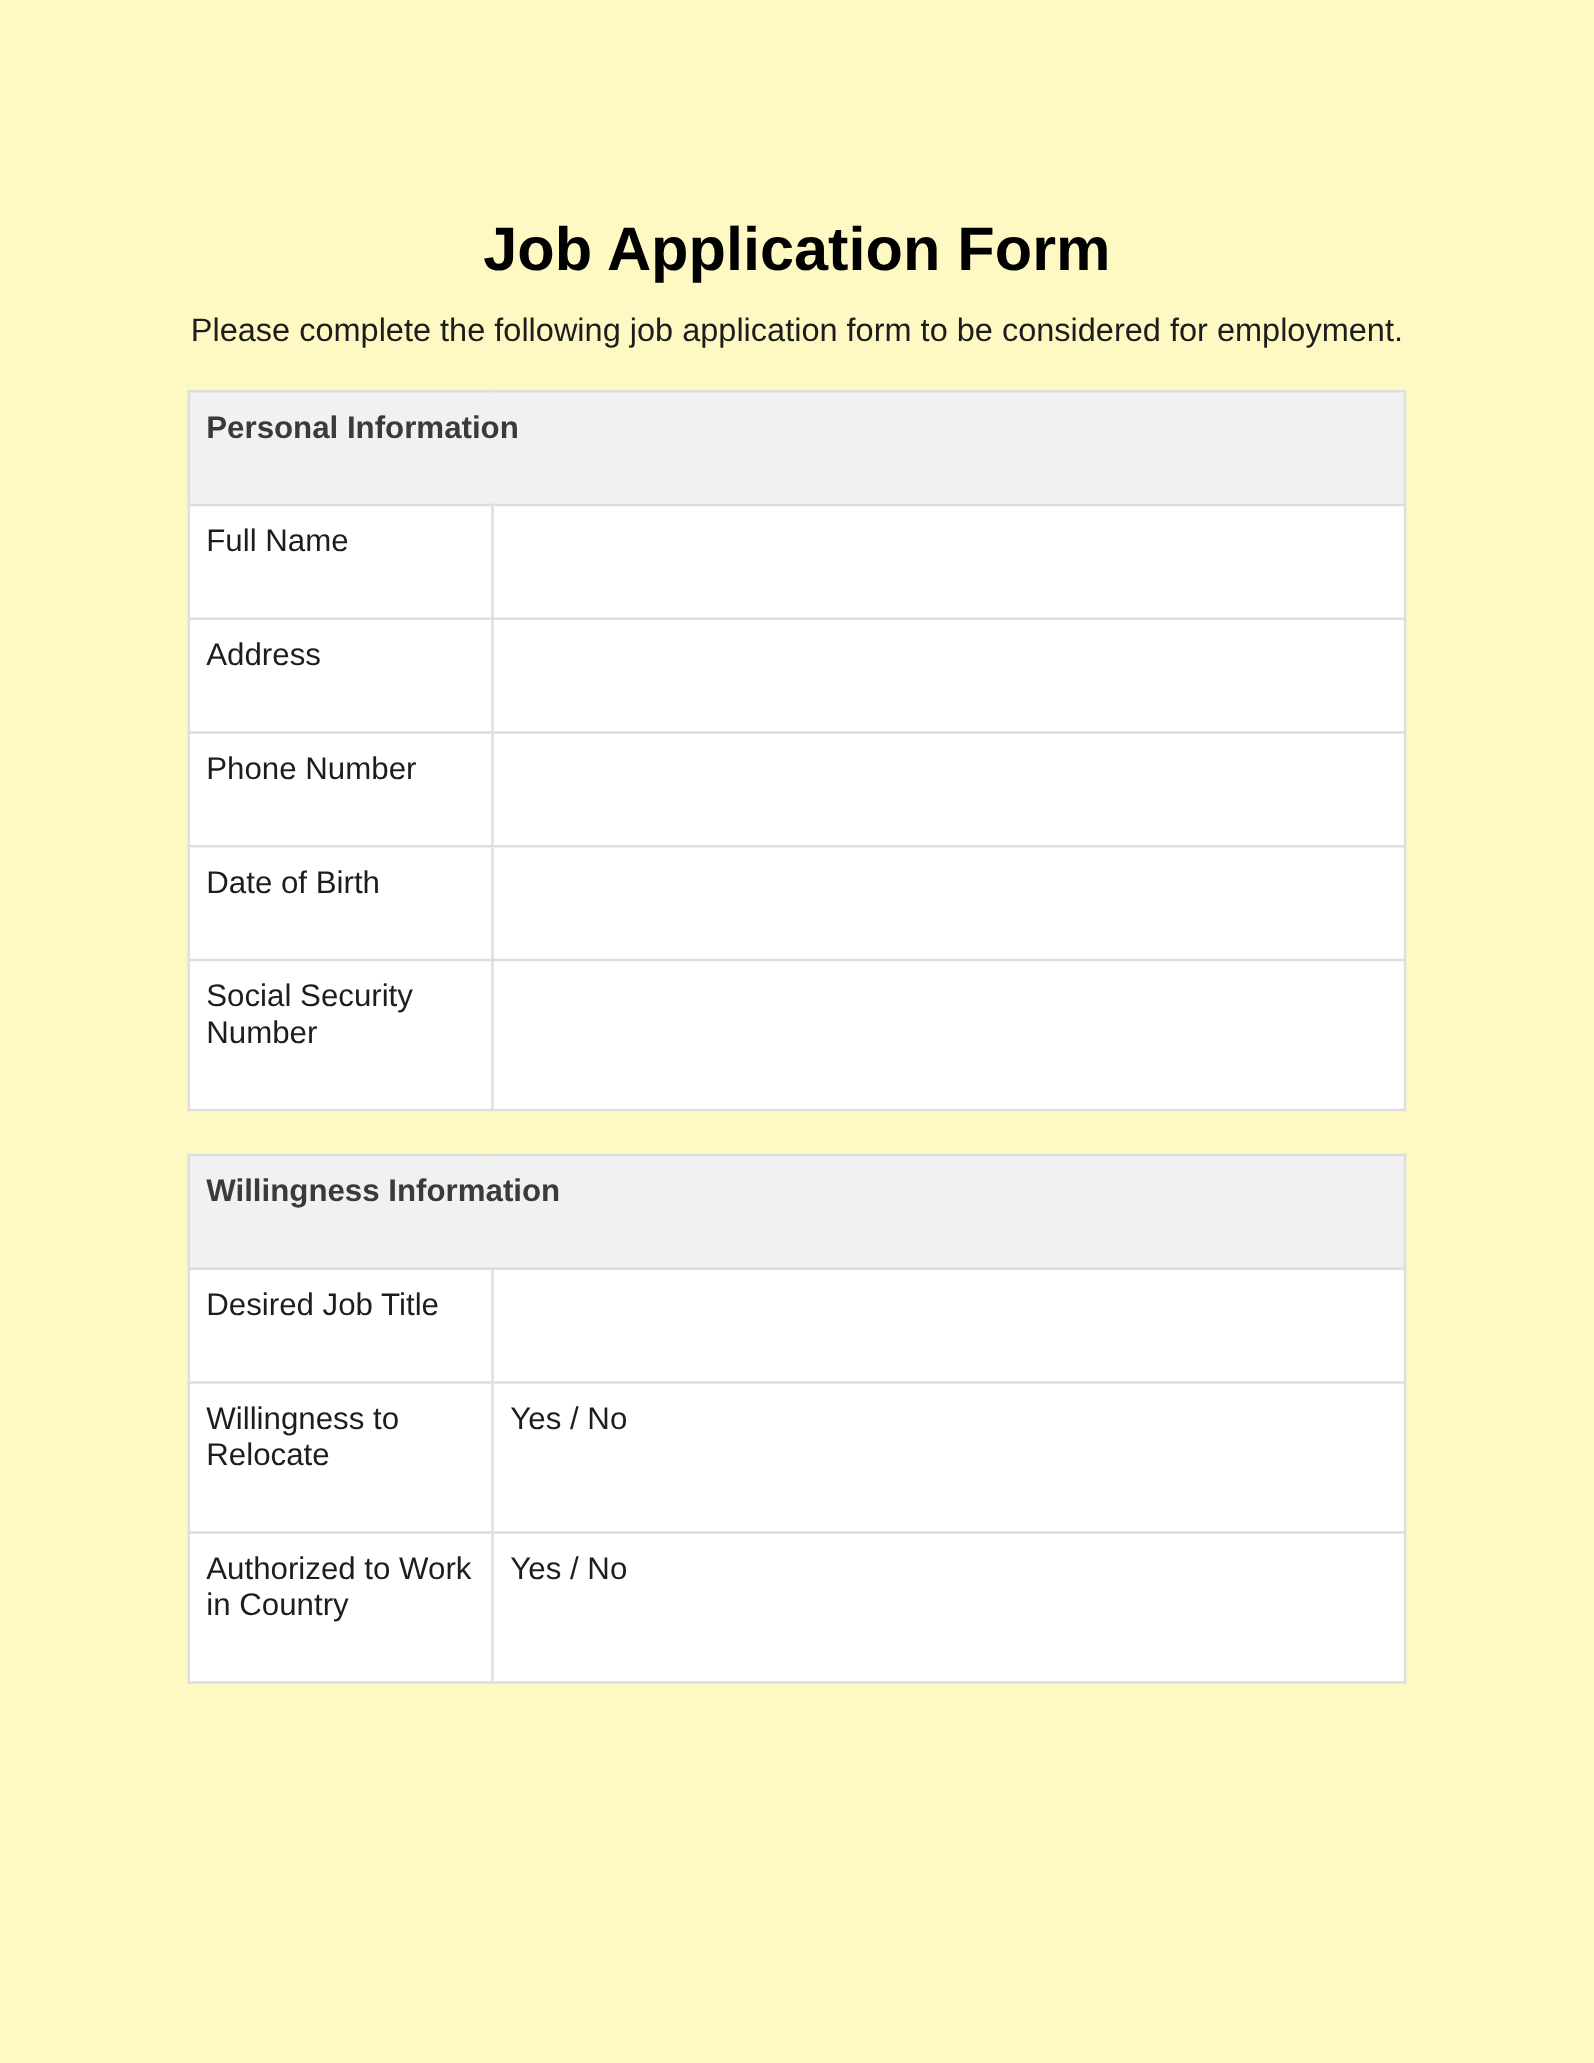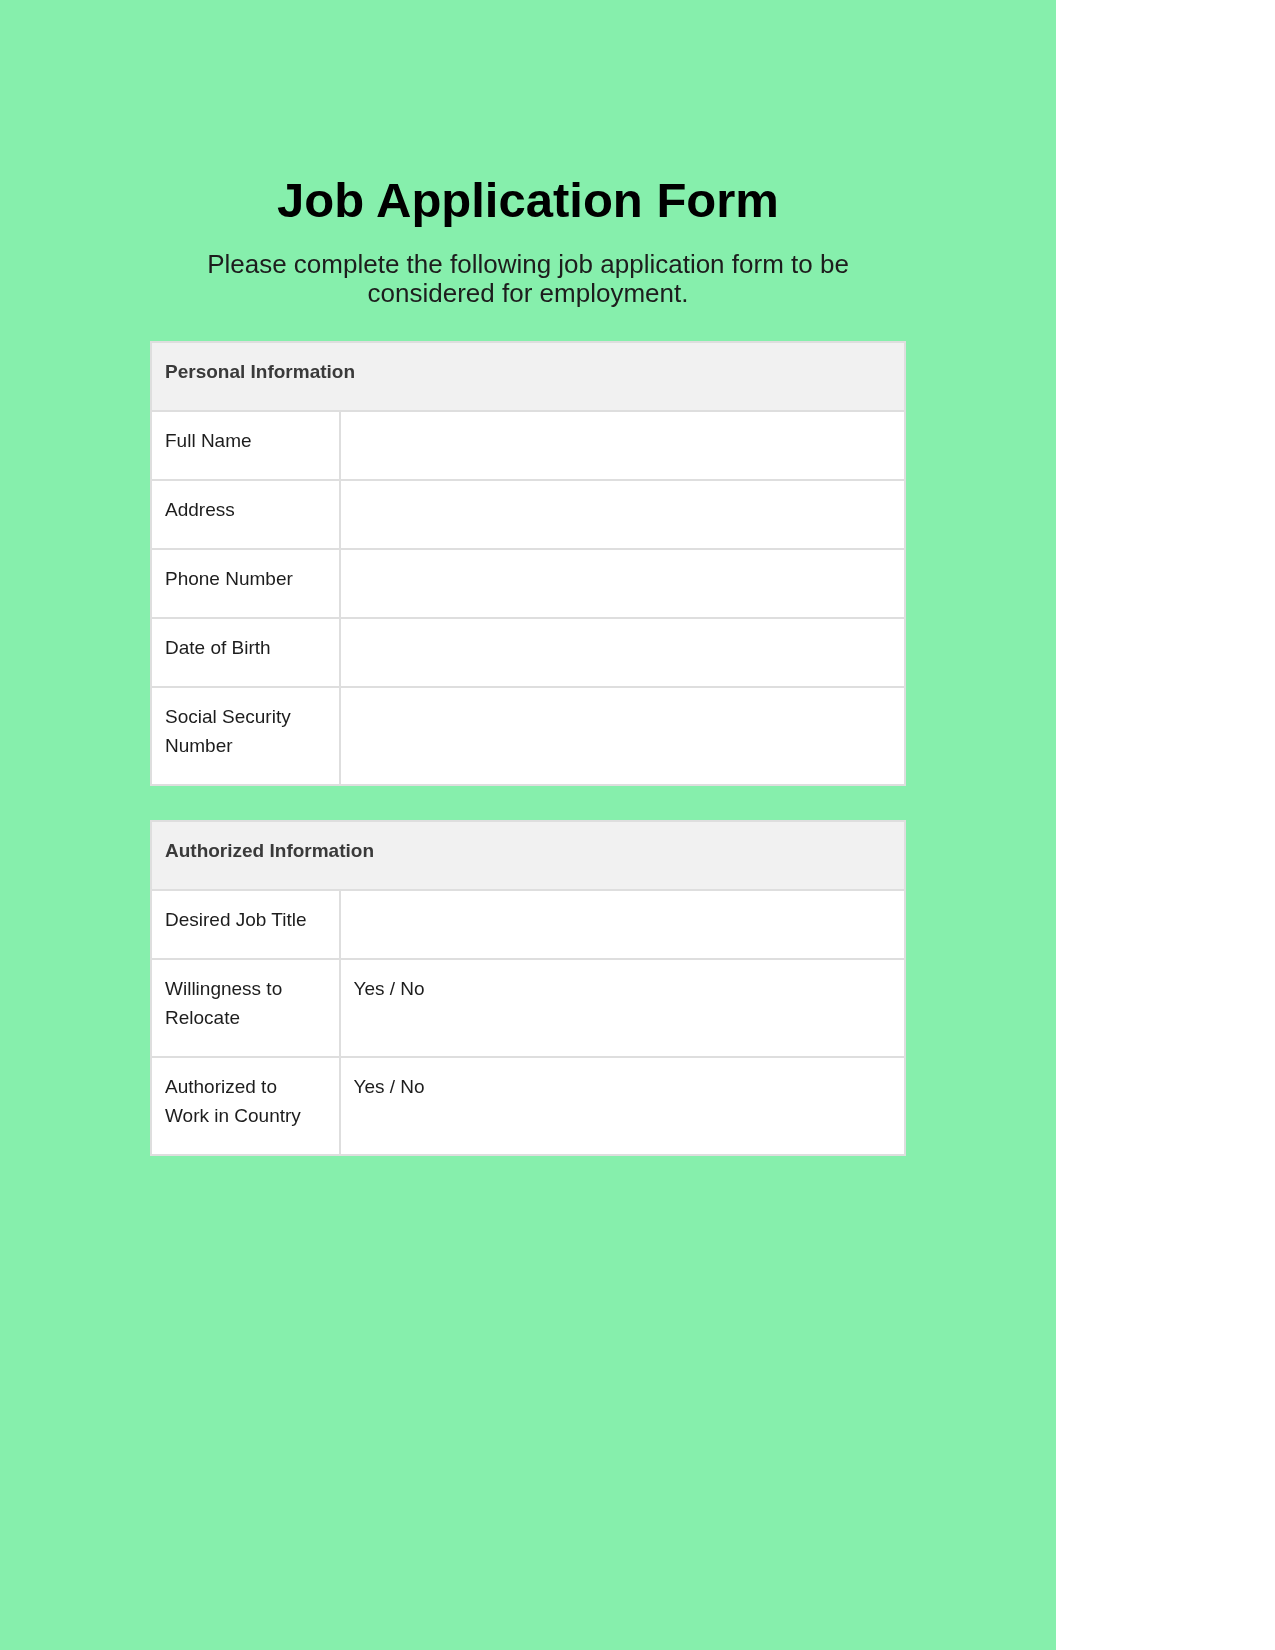--- a/index.html
+++ b/index.html
@@ -2,25 +2,25 @@
 <html><head>
 <meta charset="utf-8">
 <style>
   html, body {
     margin: 0;
     padding: 0;
     background: #ffffff;
   }
   .page {
     position: relative;
-    width: 1056px;
+    width: 1275px;
     height: 1650px;
     box-sizing: border-box;
     padding: 172px 150px 0 150px;
-    background: #86efac;
+    background: #fef9c3;
     font-family: "Liberation Sans", sans-serif;
     color: #1d1d1d;
     overflow: hidden;
   }
   .doc-title {
     margin: 0 0 22px 0;
     text-align: center;
     font-size: 49px;
     line-height: 56px;
     font-weight: bold;
@@ -37,23 +37,23 @@
     width: 100%;
     border-collapse: collapse;
     table-layout: fixed;
   }
   table.form-table.second {
     margin-top: 34px;
   }
   .form-table th,
   .form-table td {
     border: 2px solid #dedede;
-    font-size: 19px;
+    font-size: 25px;
     line-height: 29px;
-    padding: 14px 13px 24px 13px;
+    padding: 14px 13px 46px 13px;
     text-align: left;
     vertical-align: top;
     word-wrap: break-word;
   }
   .form-table th.section-header {
     background: #f1f1f1;
     color: #3a3a3a;
     font-weight: bold;
   }
   .form-table td.label-cell {
@@ -106,21 +106,21 @@
     </tbody>
   </table>
 
   <table class="form-table second">
     <colgroup>
         <col style="width:25%">
         <col style="width:75%">
       </colgroup>
     <tbody>
       <tr>
-        <th colspan="2" class="section-header">Authorized Information</th>
+        <th colspan="2" class="section-header">Willingness Information</th>
       </tr>
       <tr>
         <td class="label-cell">Desired Job Title</td>
         <td class="value-cell"></td>
       </tr>
       <tr>
         <td class="label-cell">Willingness to Relocate</td>
         <td class="value-cell">Yes / No</td>
       </tr>
       <tr>

